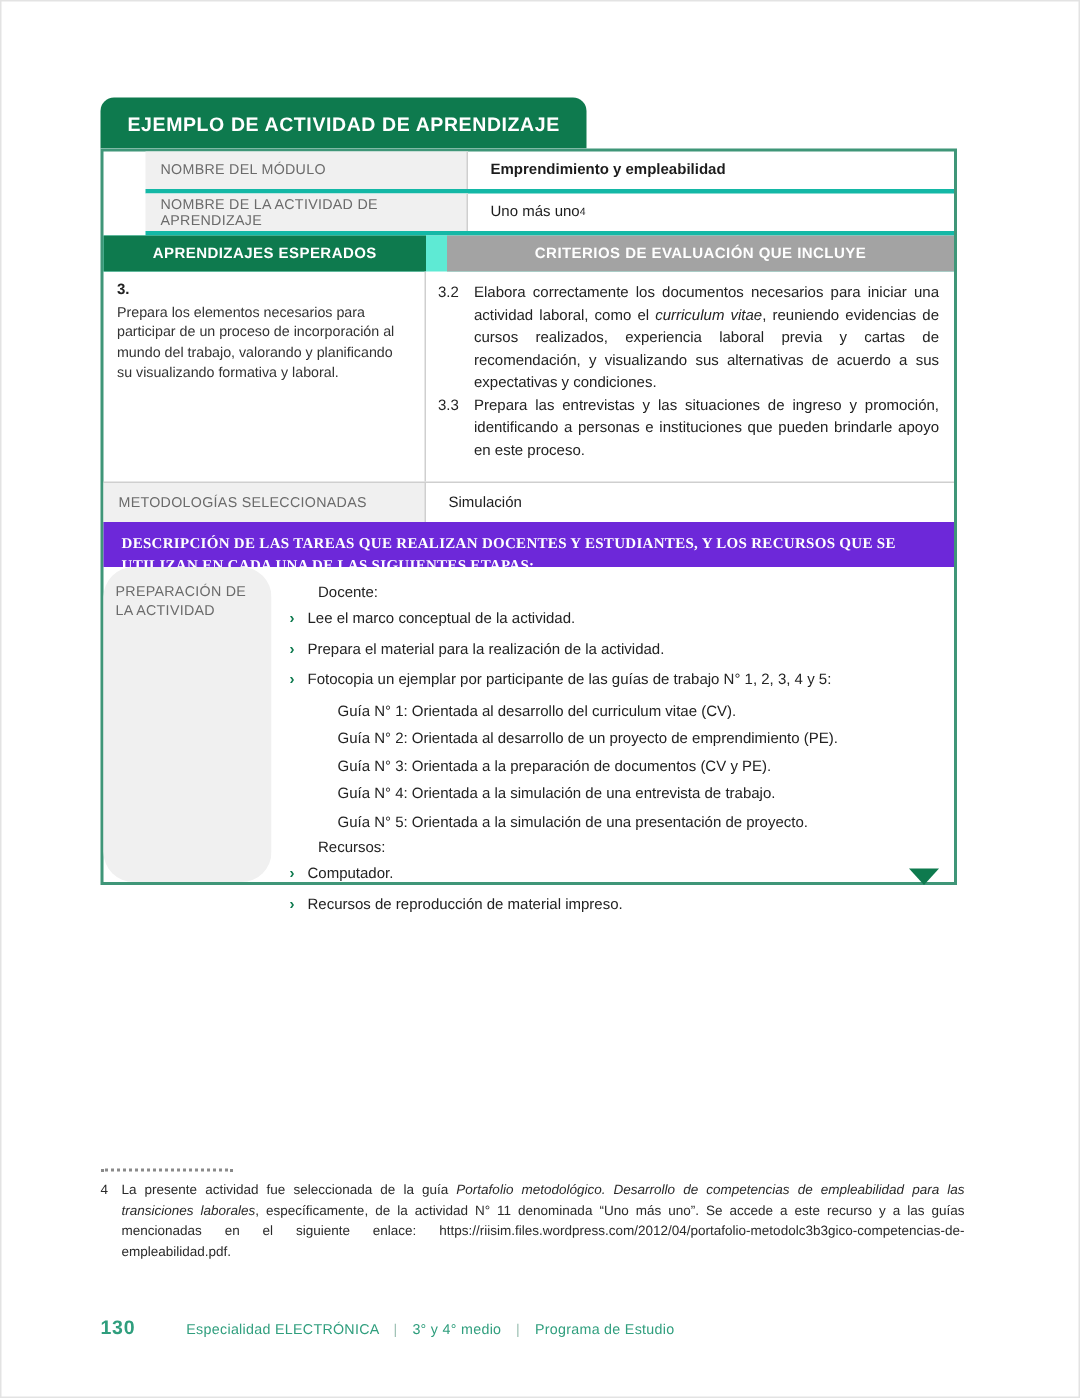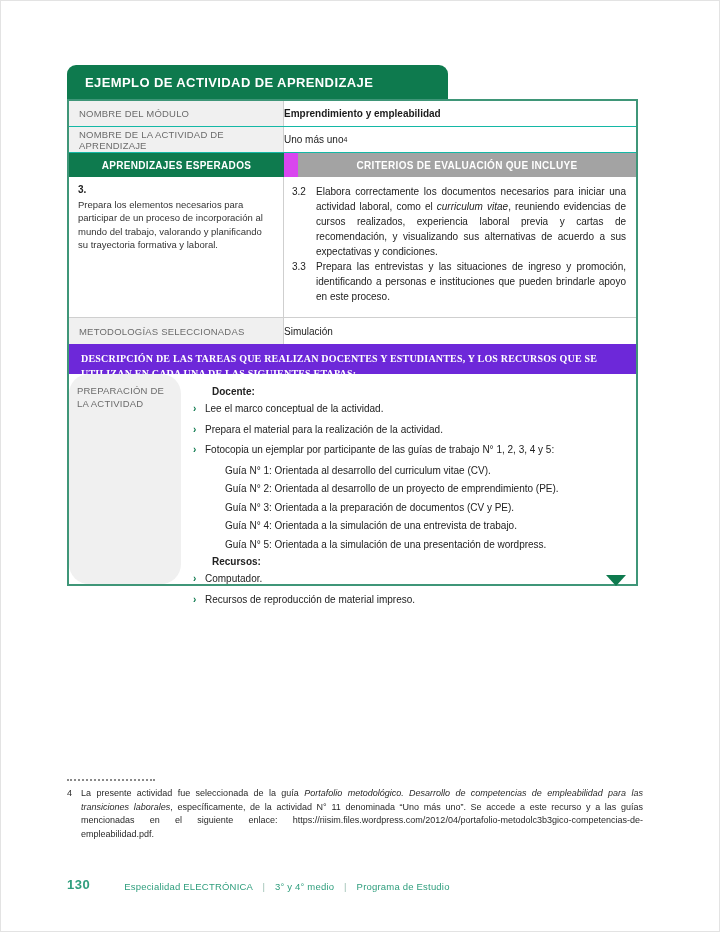--- a/index.html
+++ b/index.html
@@ -2,42 +2,42 @@
 <html><head>
 <meta charset="utf-8">
 <style>
   html,body{margin:0;padding:0;}
   body{
     width:720px;height:932px;position:relative;background:#ffffff;
     font-family:"Liberation Sans", sans-serif;color:#222;
     border:1px solid #e3e3e3;box-sizing:border-box;overflow:hidden;
   }
   .tab{
-    position:absolute;left:66px;top:64px;width:381px;height:34px;
+    position:absolute;left:66px;top:64px;width:324px;height:34px;
     background:#0e7a4e;border-radius:9px 9px 0 0;
     color:#fff;font-weight:bold;font-size:13px;letter-spacing:.4px;
     display:flex;align-items:center;padding-left:18px;box-sizing:border-box;
   }
   .table{
     position:absolute;left:66px;top:98px;width:571px;
     border:2px solid #3f9678;background:#fff;box-sizing:border-box;
   }
-  .info-row{display:flex;height:25px;border-bottom:1px solid #14b8a6;}
+  .info-row{display:flex;height:25px;border-bottom:3px solid #14b8a6;margin-left:28px;}
   .info-label{
     width:215px;flex:0 0 215px;background:#f0f0f0;color:#6b6b6b;
     font-size:9.5px;display:flex;align-items:center;padding-left:10px;
     box-sizing:border-box;border-right:1px solid #cfcfcf;letter-spacing:.2px;
   }
   .info-value{
     flex:1;font-size:10px;display:flex;align-items:center;
-    padding-left:0;color:#1c1c1c;
+    padding-left:15px;color:#1c1c1c;
   }
   .info-value.bold{font-weight:bold;}
   sup{font-size:7px;line-height:0;}
-  .split-head{display:flex;height:24px;background:#d946ef;gap:12px;}
+  .split-head{display:flex;height:24px;background:#5eead4;gap:12px;}
   .head-left{
     width:215px;flex:0 0 215px;background:#0e7a4e;color:#fff;
     font-size:10px;font-weight:bold;display:flex;align-items:center;
     justify-content:center;letter-spacing:.3px;
   }
   .head-right{
     flex:1;background:#a3a3a3;color:#fff;font-size:10px;font-weight:bold;
     display:flex;align-items:center;justify-content:center;
     margin-left:2px;letter-spacing:.3px;
   }
@@ -60,21 +60,21 @@
     font-family:Liberation Serif, serif;
   }
   .prep-row{display:flex;height:210px;position:relative;}
   .prep-label{
     width:112px;flex:0 0 112px;background:#f0f0f0;color:#6b6b6b;
     font-size:9.5px;padding:10px 8px;box-sizing:border-box;line-height:1.4;
     letter-spacing:.2px;
     border-radius:20px;
   }
   .prep-content{flex:1;padding:9px 12px;box-sizing:border-box;background:#fff;}
-  .sec-heading{font-weight:bold;font-size:10px;margin:3px 0 5px 0;padding-left:19px;}
+  .sec-heading{font-weight:normal;font-size:10px;margin:3px 0 5px 0;padding-left:19px;}
   .bullet{display:flex;font-size:10px;line-height:1.35;margin:0 0 7px 0;color:#222;}
   .chev{flex:0 0 12px;color:#0e7a4e;font-weight:bold;}
   .guide{font-size:10px;line-height:1.35;margin:0 0 5px 32px;color:#222;}
   .tri{
     position:absolute;right:10px;bottom:-2px;width:0;height:0;
     border-left:10px solid transparent;border-right:10px solid transparent;
     border-top:11px solid #0e7a4e;
   }
   .dotted{
     position:absolute;left:66px;top:778px;width:88px;height:0;
@@ -116,21 +116,21 @@
 
 
   <div class="split-head">
     <div class="head-left">APRENDIZAJES ESPERADOS</div>
     <div class="head-right">CRITERIOS DE EVALUACIÓN QUE INCLUYE</div>
   </div>
 
   <div class="content-row">
     <div class="obj-cell">
       <div class="obj-num">3.</div>
-      <div class="obj-text">Prepara los elementos necesarios para participar de un proceso de incorporación al mundo del trabajo, valorando y planificando su trayectoria formativa y laboral.</div>
+      <div class="obj-text">Prepara los elementos necesarios para participar de un proceso de incorporación al mundo del trabajo, valorando y planificando su visualizando formativa y laboral.</div>
     </div>
     <div class="crit-cell">
       <div class="crit-item">
         <span class="crit-num">3.2</span>
         <span class="crit-body"><span>Elabora correctamente los documentos necesarios para iniciar una actividad laboral, como el </span><i>curriculum vitae</i><span>, reuniendo evidencias de cursos realizados, experiencia laboral previa y cartas de recomendación, y visualizando sus alternativas de acuerdo a sus expectativas y condiciones.</span></span>
       </div>
       <div class="crit-item">
         <span class="crit-num">3.3</span>
         <span class="crit-body">Prepara las entrevistas y las situaciones de ingreso y promoción, identificando a personas e instituciones que pueden brindarle apoyo en este proceso.</span>
       </div>
@@ -159,21 +159,21 @@
       </div>
       <div class="bullet">
         <span class="chev">›</span>
         <span>Fotocopia un ejemplar por participante de las guías de trabajo N° 1, 2, 3, 4 y 5:</span>
       </div>
 
       <div class="guide">Guía N° 1: Orientada al desarrollo del curriculum vitae (CV).</div>
       <div class="guide">Guía N° 2: Orientada al desarrollo de un proyecto de emprendimiento (PE).</div>
       <div class="guide">Guía N° 3: Orientada a la preparación de documentos (CV y PE).</div>
       <div class="guide">Guía N° 4: Orientada a la simulación de una entrevista de trabajo.</div>
-      <div class="guide">Guía N° 5: Orientada a la simulación de una presentación de wordpress.</div>
+      <div class="guide">Guía N° 5: Orientada a la simulación de una presentación de proyecto.</div>
 
       <div class="sec-heading">Recursos:</div>
 
       <div class="bullet">
         <span class="chev">›</span>
         <span>Computador.</span>
       </div>
       <div class="bullet">
         <span class="chev">›</span>
         <span>Recursos de reproducción de material impreso.</span>

